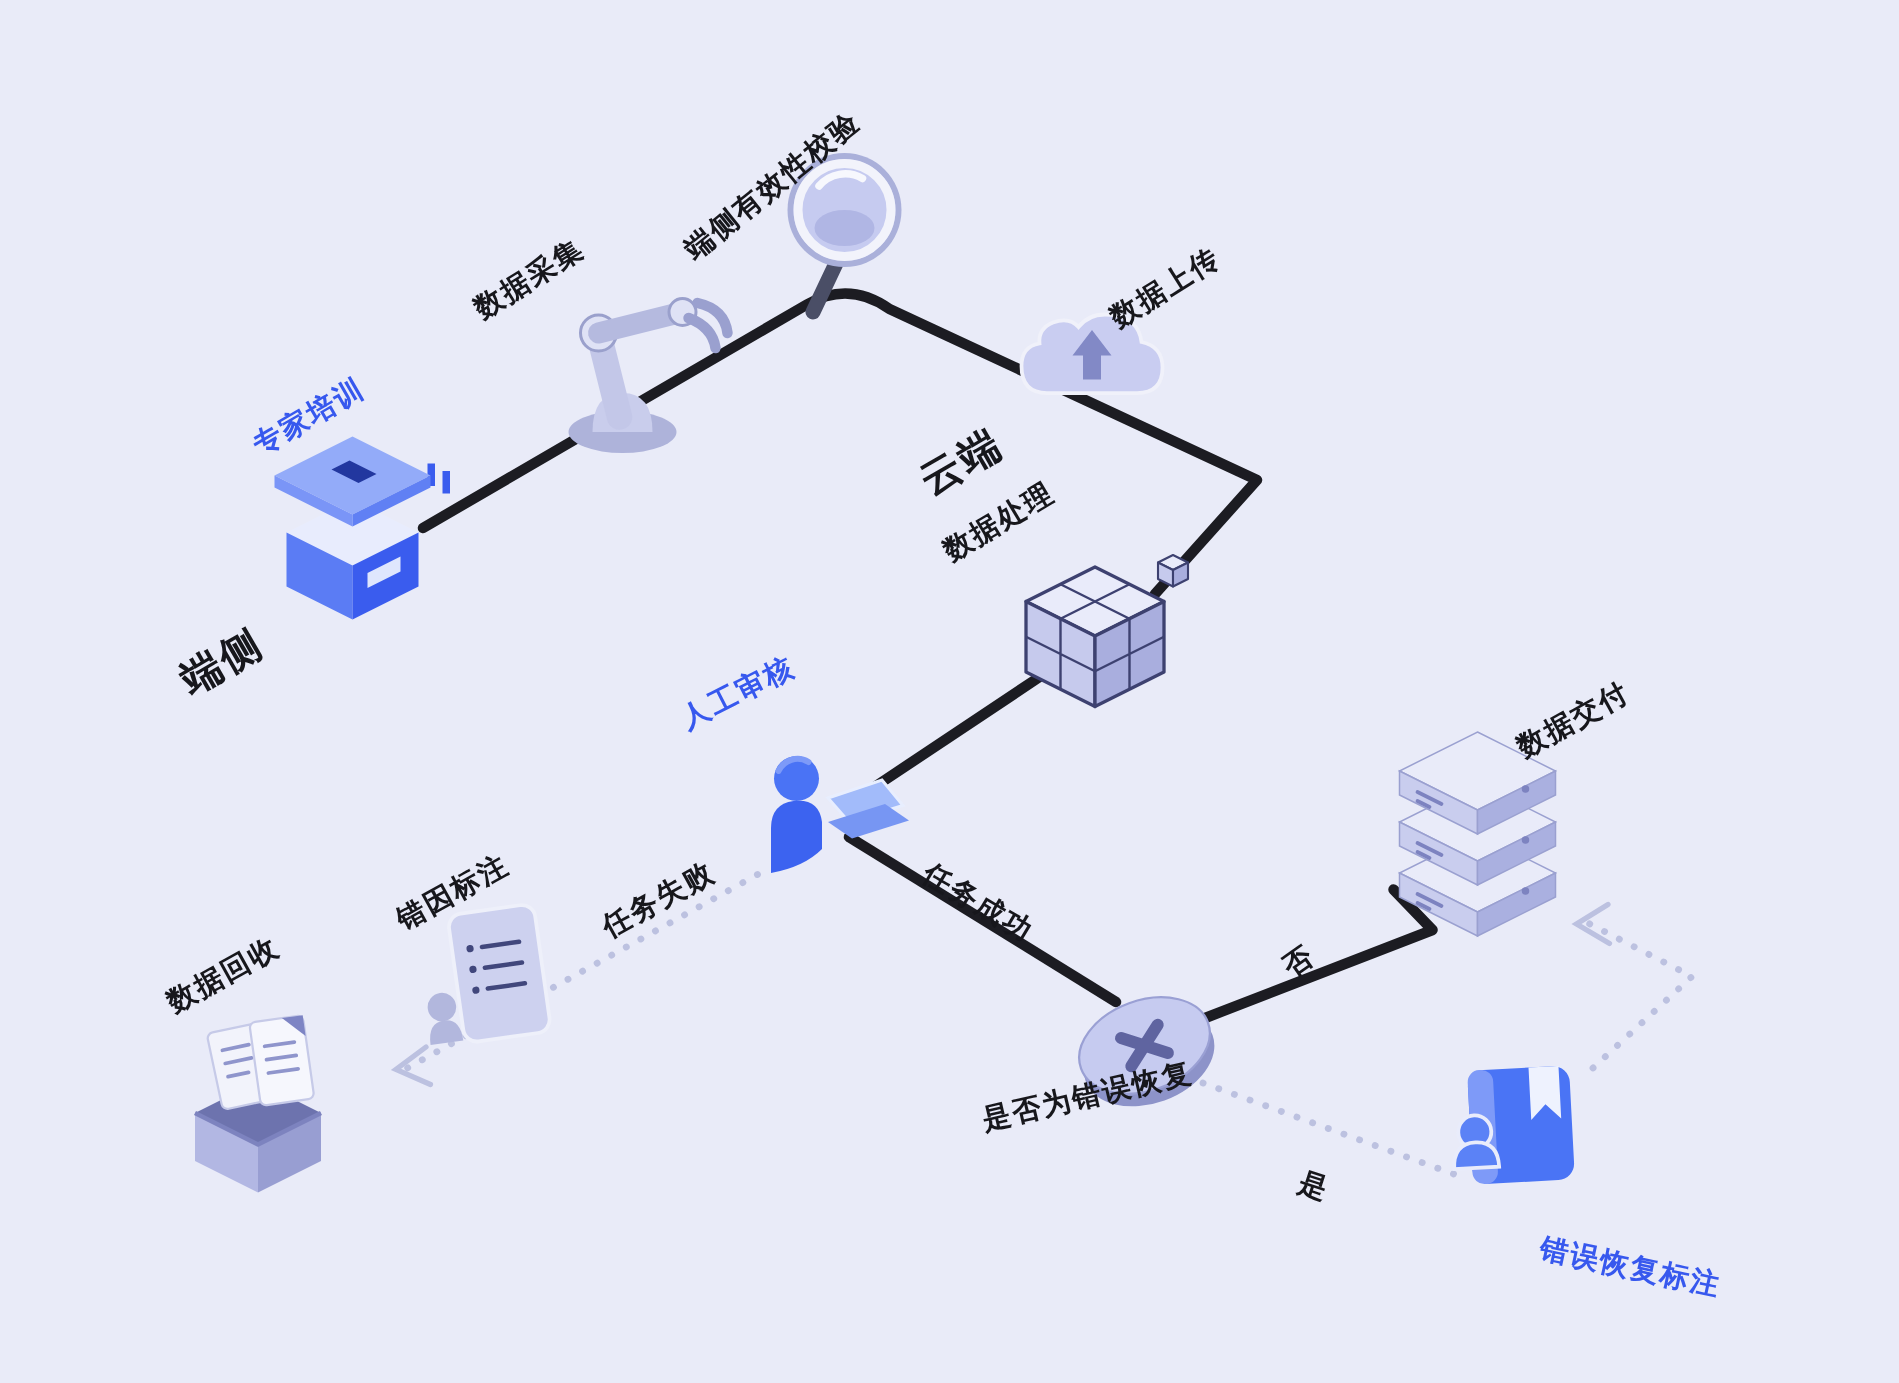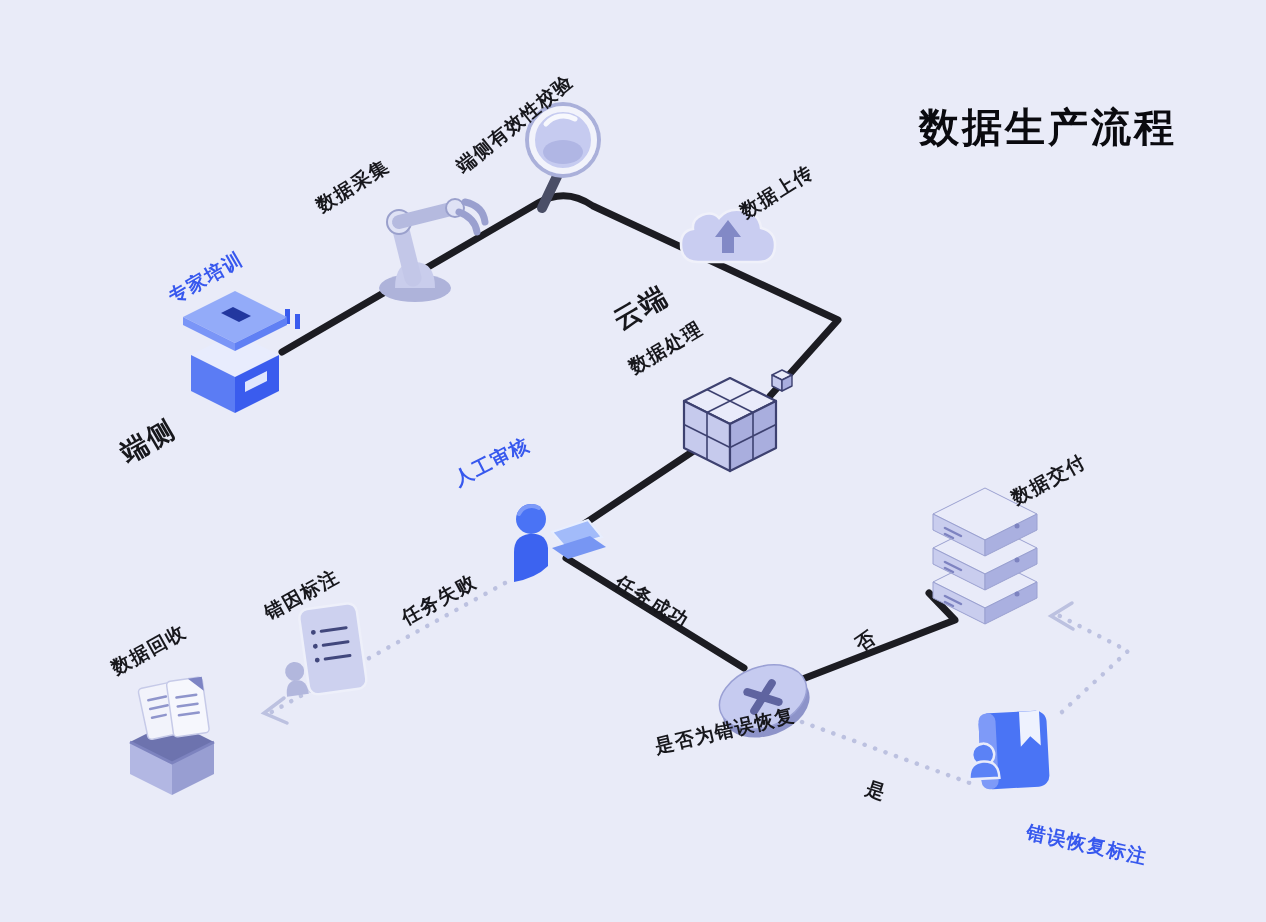--- a/index.html
+++ b/index.html
@@ -173,21 +173,20 @@
 
     <g transform="translate(1014,750) rotate(-3)">
       <rect x="-34" y="-38" width="68" height="76" rx="11" fill="#4a74f5"></rect>
       <rect x="-34" y="-38" width="17" height="76" rx="8" fill="#7e9af8"></rect>
       <polygon points="7,-38 27,-38 27,-3 17,-13 7,-3" fill="#eef2fe"></polygon>
       <circle cx="-31" cy="3" r="11" fill="#5b82f6" stroke="#e9ecfb" stroke-width="2.5"></circle>
       <path d="M-46,27 Q-46,10 -31,10 Q-16,10 -16,27 Z" fill="#5b82f6" stroke="#e9ecfb" stroke-width="2.5"></path>
     </g>
   </svg>
 
-  <div class="lbl title" style="left:1048px;top:127px;">数据生产流程</div>
 
   <div class="lbl" style="left:515px;top:124px;--r:-39deg">端侧有效性校验</div>
   <div class="lbl" style="left:353px;top:186px;--r:-32deg">数据采集</div>
   <div class="lbl blue" style="left:206px;top:278px;--r:-30deg">专家培训</div>
   <div class="lbl zone" style="left:148px;top:441px;--r:-30deg">端侧</div>
   <div class="lbl zone" style="left:641px;top:308px;--r:-30deg">云端</div>
   <div class="lbl" style="left:777px;top:192px;--r:-32deg">数据上传</div>
   <div class="lbl" style="left:666px;top:348px;--r:-31deg">数据处理</div>
   <div class="lbl blue" style="left:492px;top:462px;--r:-27deg">人工审核</div>
   <div class="lbl" style="left:439px;top:600px;--r:-29deg">任务失败</div>

